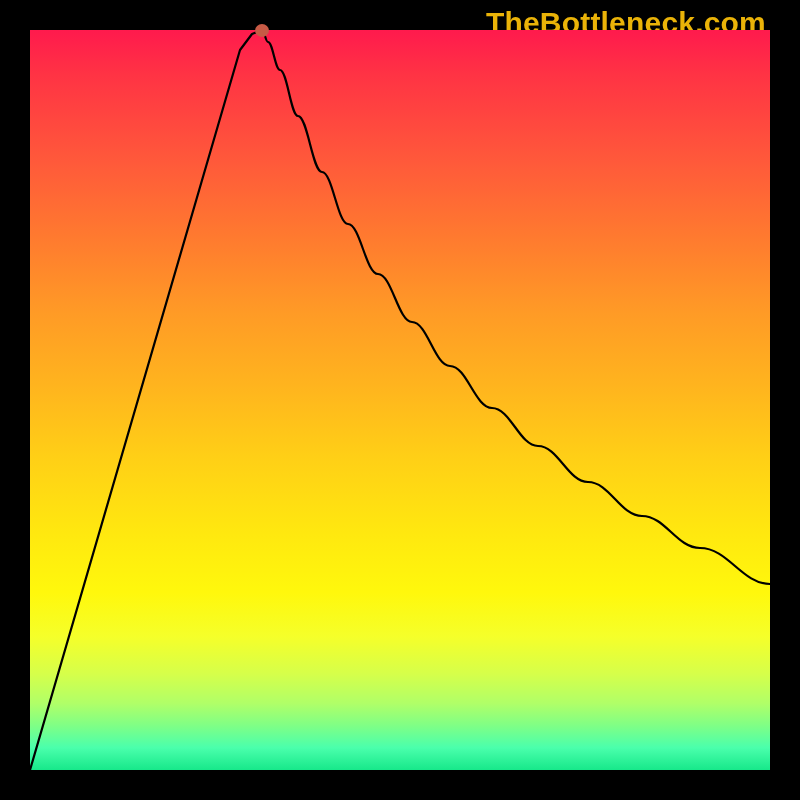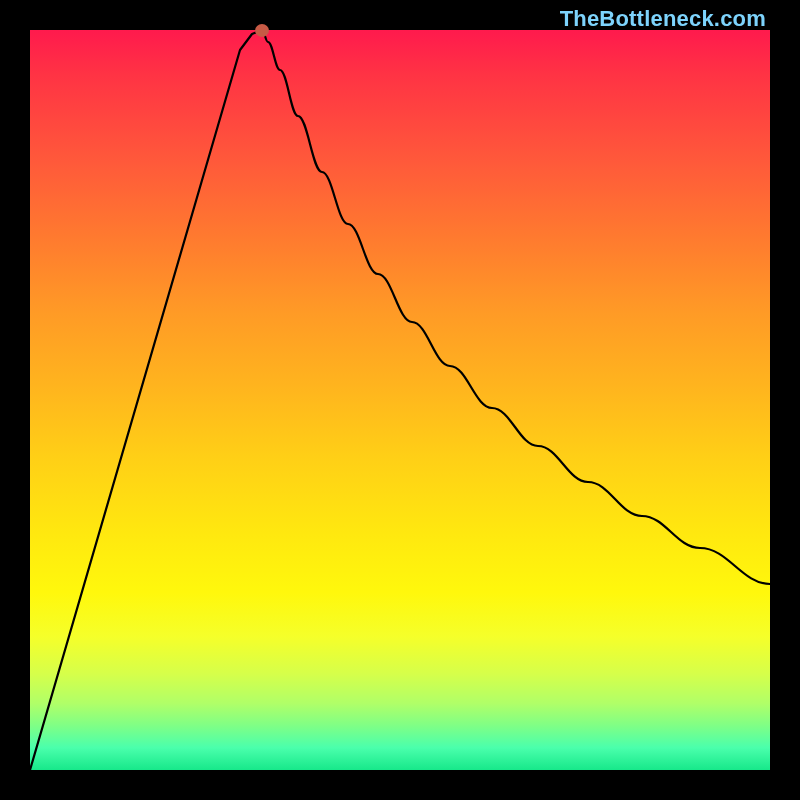--- a/index.html
+++ b/index.html
@@ -31,23 +31,23 @@
       #b0ff68 91%,
       #7fff86 94%,
       #4affac 97%,
       #17e88a 100%);
   }
   .watermark {
     position: absolute;
     top: 6px;
     right: 34px;
     font-family: Arial, Helvetica, sans-serif;
-    font-size: 22px;
+    font-size: 30px;
     font-weight: bold;
-    color: #7dd3fc;
+    color: #eab308;
     letter-spacing: 0.2px;
   }
   svg.curve {
     position: absolute;
     left: 0;
     top: 0;
     width: 740px;
     height: 740px;
   }
   .dot {

